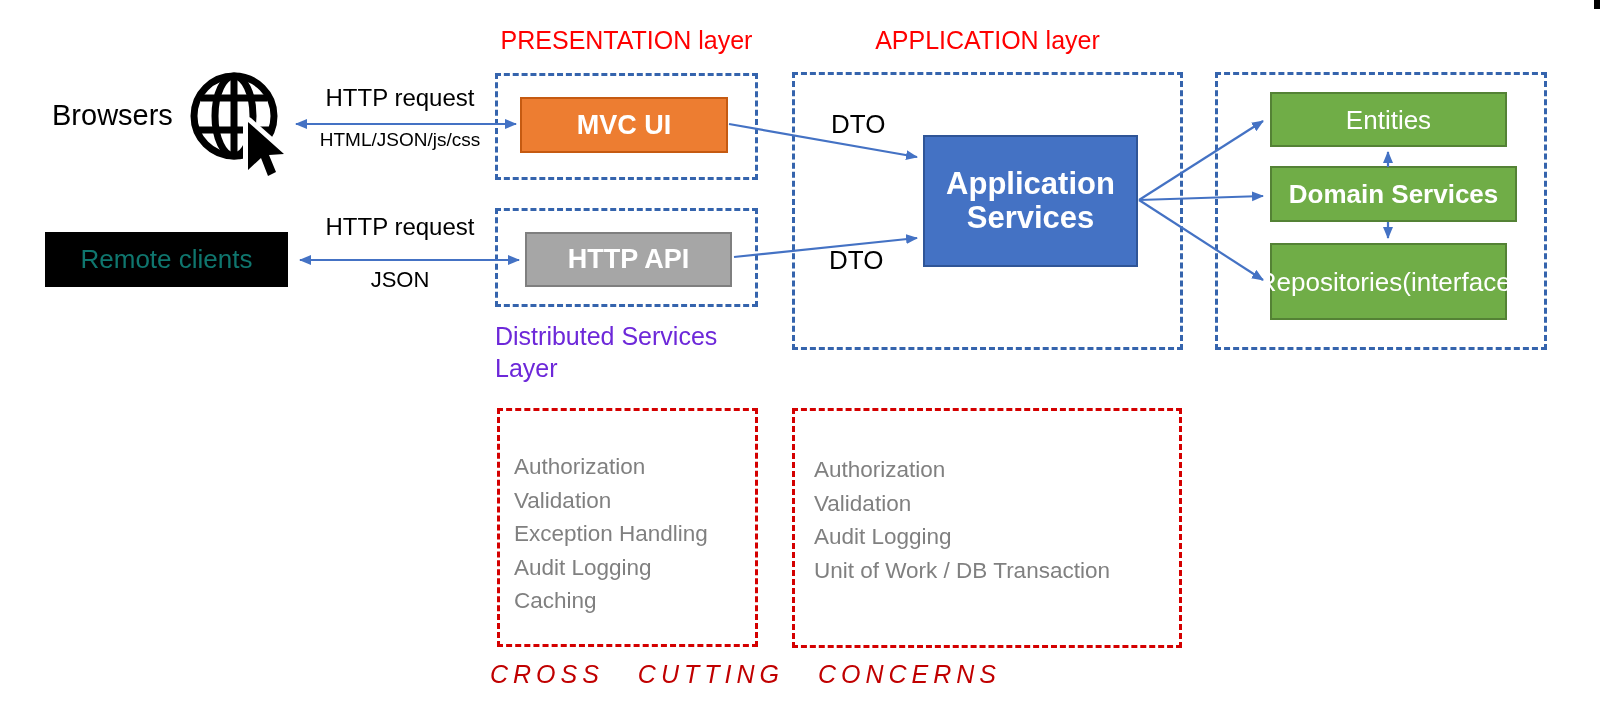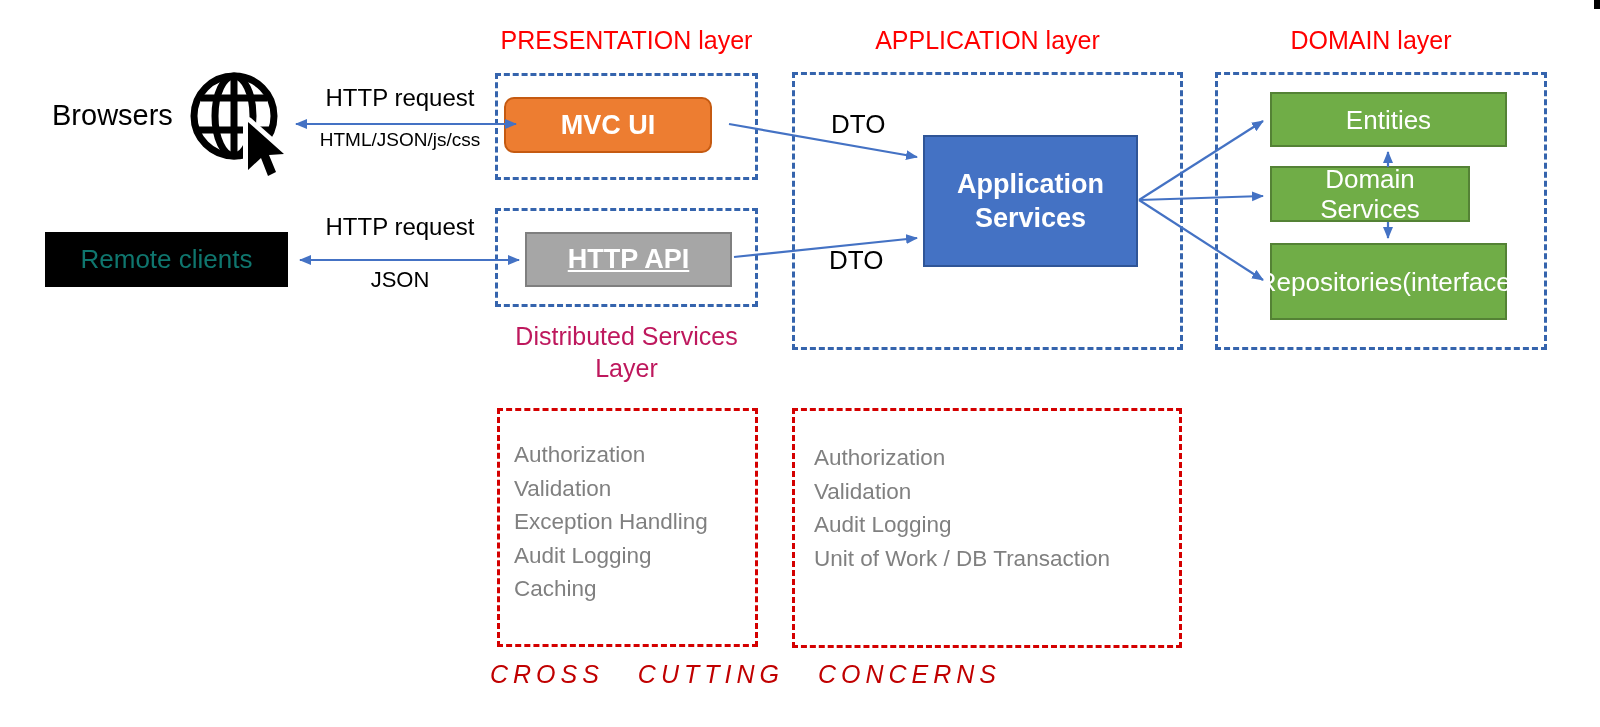--- a/index.html
+++ b/index.html
@@ -33,40 +33,41 @@
 
   
   .node {
     display: flex;
     align-items: center;
     justify-content: center;
     text-align: center;
     color: #ffffff;
   }
   .node-orange { background: #ed7d31; border: 2px solid #c55a11; font-weight: bold; font-size: 27px; }
-  .node-gray   { background: #a6a6a6; border: 2px solid #7f7f7f; font-weight: bold; font-size: 27px; text-decoration: underline; }
-  .node-blue   { background: #4472c4; border: 2px solid #2f5597; font-weight: bold; font-size: 27px; line-height: 34px; }
+  .node-gray   { background: #a6a6a6; border: 2px solid #7f7f7f; font-weight: bold; font-size: 27px; }
+  .node-blue   { background: #4472c4; border: 2px solid #2f5597; font-weight: bold; font-size: 31px; line-height: 34px; }
   .node-green  { background: #70ad47; border: 2px solid #548235; font-size: 26px; line-height: 30px; }
   .node-black  { background: #000000; color: #0f766e; font-size: 26px; }
 
   .plain-label { color: #000000; white-space: nowrap; }
   .centered { text-align: center; }
 
   .gray-list {
     color: #808080;
     font-size: 22.5px;
     line-height: 33.5px;
     white-space: nowrap;
+    margin-top: 12px;
   }
 
   .distributed-title {
-    color: #be185d;
+    color: #6d28d9;
     font-size: 25px;
     line-height: 32px;
-    text-align: center;
+    text-align: left;
   }
 
   .footer-text {
     color: #c00000;
     font-size: 25px;
     font-style: italic;
     letter-spacing: 5px;
     word-spacing: 22px;
     text-align: center;
     white-space: nowrap;
@@ -74,21 +75,20 @@
 
   svg.overlay { position: absolute; left: 0; top: 0; pointer-events: none; }
 </style>
 </head>
 <body>
 
 <div id="canvas">
 
   <div class="abs layer-title" style="left:495px; top:26px; width:263px;">PRESENTATION layer</div>
   <div class="abs layer-title" style="left:792px; top:26px; width:391px;">APPLICATION layer</div>
-  <div class="abs layer-title" style="left:1205px; top:26px; width:332px;">DOMAIN layer</div>
 
   <div class="abs plain-label" style="left:52px; top:99px; font-size:29px;">Browsers</div>
 
   <div class="abs" style="left:186px; top:66px; width:112px; height:116px;">
     <svg width="112" height="116" viewBox="0 0 112 116">
       <g fill="none" stroke="#000000" stroke-width="7">
         <circle cx="48" cy="50" r="40"></circle>
         <ellipse cx="48" cy="50" rx="19" ry="40"></ellipse>
         <line x1="48" y1="10" x2="48" y2="90"></line>
         <line x1="15" y1="32" x2="81" y2="32"></line>
@@ -103,33 +103,33 @@
 
   <div class="abs plain-label centered" style="left:300px; top:84px; width:200px; font-size:24px;">HTTP request</div>
   <div class="abs plain-label centered" style="left:300px; top:129px; width:200px; font-size:19px;">HTML/JSON/js/css</div>
 
   <div class="abs node node-black" style="left:45px; top:232px; width:243px; height:55px;">Remote clients</div>
 
   <div class="abs plain-label centered" style="left:300px; top:213px; width:200px; font-size:24px;">HTTP request</div>
   <div class="abs plain-label centered" style="left:300px; top:267px; width:200px; font-size:22px;">JSON</div>
 
   <div class="abs blue-dash" style="left:495px; top:73px; width:263px; height:107px;"></div>
-  <div class="abs node node-orange" style="left:504px; top:97px; width:208px; height:56px;border-radius:10px;">MVC UI</div>
+  <div class="abs node node-orange" style="left:520px; top:97px; width:208px; height:56px;">MVC UI</div>
 
   <div class="abs blue-dash" style="left:495px; top:208px; width:263px; height:99px;"></div>
   <div class="abs node node-gray" style="left:525px; top:232px; width:207px; height:55px;">HTTP API</div>
 
   <div class="abs blue-dash" style="left:792px; top:72px; width:391px; height:278px;"></div>
   <div class="abs node node-blue" style="left:923px; top:135px; width:215px; height:132px; padding:0 30px;">Application Services</div>
   <div class="abs plain-label" style="left:831px; top:109px; font-size:26px;">DTO</div>
   <div class="abs plain-label" style="left:829px; top:245px; font-size:26px;">DTO</div>
 
   <div class="abs blue-dash" style="left:1215px; top:72px; width:332px; height:278px;"></div>
   <div class="abs node node-green" style="left:1270px; top:92px; width:237px; height:55px;">Entities</div>
-  <div class="abs node node-green" style="left:1270px; top:166px; width:200px; height:56px;">Domain Services</div>
+  <div class="abs node node-green" style="left:1270px; top:166px; width:247px; height:56px;font-weight:bold;">Domain Services</div>
   <div class="abs node node-green" style="left:1270px; top:243px; width:237px; height:77px; flex-direction:row;">
     <div>Repositories</div>
     <div>(interface)</div>
   </div>
 
   <div class="abs distributed-title" style="left:495px; top:320px; width:263px;">
     <div>Distributed Services</div>
     <div>Layer</div>
   </div>
 

